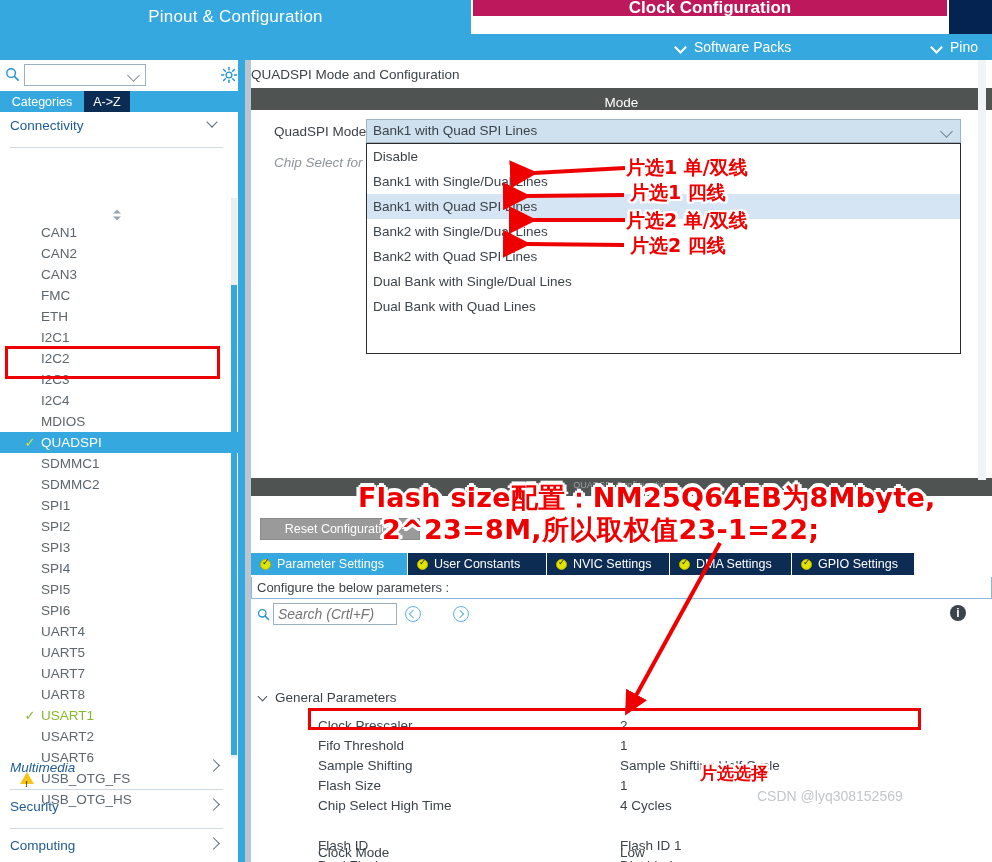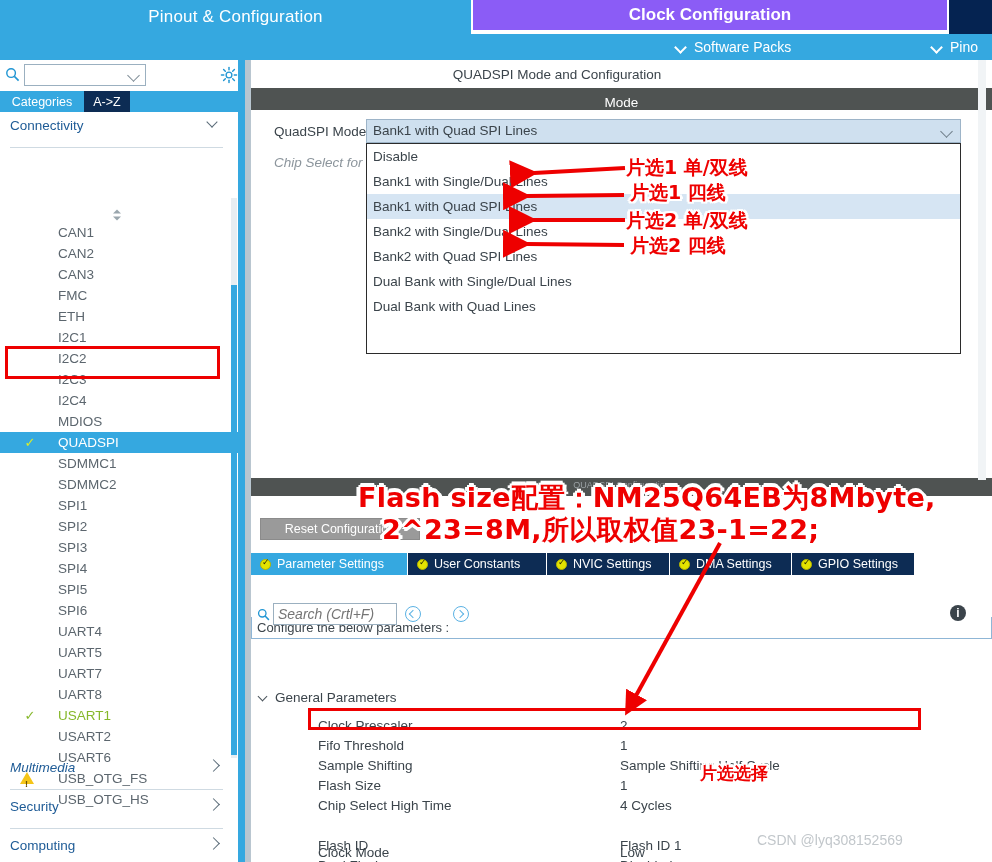--- a/index.html
+++ b/index.html
@@ -14,22 +14,22 @@
 
   
   .topbar { position: absolute; left: 0; top: 0; width: 992px; height: 34px; }
   .tab-pinout {
     position: absolute; left: 0; top: 0; width: 471px; height: 34px;
     background: #35a8e0; color: #fff;
     display: flex; align-items: center; justify-content: center;
     font-size: 17px; letter-spacing: .2px;
   }
   .tab-clock {
-    position: absolute; left: 473px; top: 0; width: 474px; height: 30px;
-    background: #8b5cf6; color: #fff;
+    position: absolute; left: 473px; top: 0; width: 474px; height: 16px;
+    background: #be185d; color: #fff;
     display: flex; align-items: center; justify-content: center;
     font-size: 17px; font-weight: bold;
   }
   .tab-right-stub {
     position: absolute; left: 949px; top: 0; width: 43px; height: 34px;
     background: #052351;
   }
   .subbar { position: absolute; left: 0; top: 34px; width: 992px; height: 26px; background: #35a8e0; }
   .subbar-item {
     position: absolute; top: 0; height: 26px; color: #ffffff; font-size: 14px;
@@ -88,21 +88,21 @@
     content:""; position:absolute; left:1px; top:1px;
     width:8px; height:8px; border-right:1.8px solid #5a6b78; border-top:1.8px solid #5a6b78;
     transform: rotate(45deg);
   }
 
   .scroll-arrows {
     position: absolute; left: 110px; top: 148px; width: 14px; height: 14px;
   }
   .periph-list { position: absolute; left: 0; top: 162px; width: 238px; }
   .periph {
-    position: relative; height: 21px; padding-left: 58px;
+    position: relative; height: 21px; padding-left: 41px;
     font-size: 13.5px; color: #5c666e; line-height: 21px; white-space: nowrap;
   }
   .periph.sel { background: #35a8e0; color: #ffffff; }
   .periph.ok { color: #86b82b; }
   .periph .mark {
     position: absolute; left: 22px; top: 0; width: 16px; height: 21px;
     line-height: 21px; font-size: 13px; text-align: center;
   }
   .periph.ok .mark { color: #86b82b; font-weight: bold; }
   .periph.sel .mark { color: #d8ec2a; font-weight: bold; }
@@ -120,21 +120,21 @@
   .left-scroll-thumb { position: absolute; left: 231px; top: 225px; width: 6px; height: 470px; background: #35a8e0; }
 
   
   .rail-blue { position: absolute; left: 238px; top: 60px; width: 7px; height: 802px; background: #35a8e0; }
   .rail-grey { position: absolute; left: 245px; top: 60px; width: 6px; height: 802px; background: #b9c6d0; }
 
   
   .main { position: absolute; left: 251px; top: 60px; width: 741px; height: 802px; background: #fff; }
   .main-title {
     position: absolute; left: 0; top: 0; width: 612px; height: 28px;
-    display: flex; align-items: center; justify-content: center;
+    display: flex; align-items: center; justify-content: flex-start;
     font-size: 13.5px; color: #3b444b; background: #fff;
   }
   .mode-bar {
     position: absolute; left: 0; top: 28px; width: 741px; height: 22px;
     background: #4f5352; color: #fff; font-size: 13.5px;
     display: flex; align-items: flex-end; justify-content: center;
   }
   .qmode-label {
     position: absolute; left: 23px; top: 64px; font-size: 13.5px; color: #3b444b;
   }
@@ -188,21 +188,21 @@
     background: #e3e300; border: 1px solid #b5b500; position: relative; flex: none;
   }
   .ctab .dot::after {
     content: "✓"; position: absolute; left: 1px; top: -3px;
     font-size: 9px; color: #2c2c00; line-height: 11px;
   }
 
   .config-note {
     position: absolute; left: 0; top: 517px; width: 741px; height: 22px;
     border: 1px solid #8fb6d6; border-top: none;
-    font-size: 13px; color: #3b444b; padding: 3px 0 0 5px; margin-top: 40px;
+    font-size: 13px; color: #3b444b; padding: 3px 0 0 5px;
   }
   .param-search-row { position: absolute; left: 0; top: 540px; width: 741px; height: 30px; }
   .ps-mag { position: absolute; left: 6px; top: 8px; width: 13px; height: 13px; }
   .ps-box {
     position: absolute; left: 22px; top: 3px; width: 124px; height: 22px;
     border: 1px solid #9bb0c0; background: #fff;
   }
   .ps-box input {
     width: 100%; height: 100%; border: 0; outline: 0; background: transparent;
     font-size: 14px; color: #1d4ed8; font-style: italic; padding-left: 4px;
@@ -273,21 +273,21 @@
       -2px -2px 0 #fff, 2px -2px 0 #fff, -2px 2px 0 #fff, 2px 2px 0 #fff,
       0 -3px 0 #fff, 0 3px 0 #fff, -3px 0 0 #fff, 3px 0 0 #fff,
       -4px 0 0 #fff, 4px 0 0 #fff, 0 -4px 0 #fff, 0 4px 0 #fff;
   }
   .big-1 { left: 358px; top: 480px; }
   .big-2 { left: 382px; top: 512px; }
 
   .arrow-svg { position: absolute; left: 0; top: 0; width: 992px; height: 862px; pointer-events: none; }
 
   .watermark {
-    position: absolute; left: 757px; top: 832px;
+    position: absolute; left: 757px; top: 788px;
     font-size: 14px; color: #c2c7cb; white-space: nowrap;
   }
 
   .right-scroll-track { position: absolute; left: 978px; top: 60px; width: 8px; height: 420px; background: #f1f4f6; }
 </style>
 </head>
 <body>
 
 <div id="root">
 

